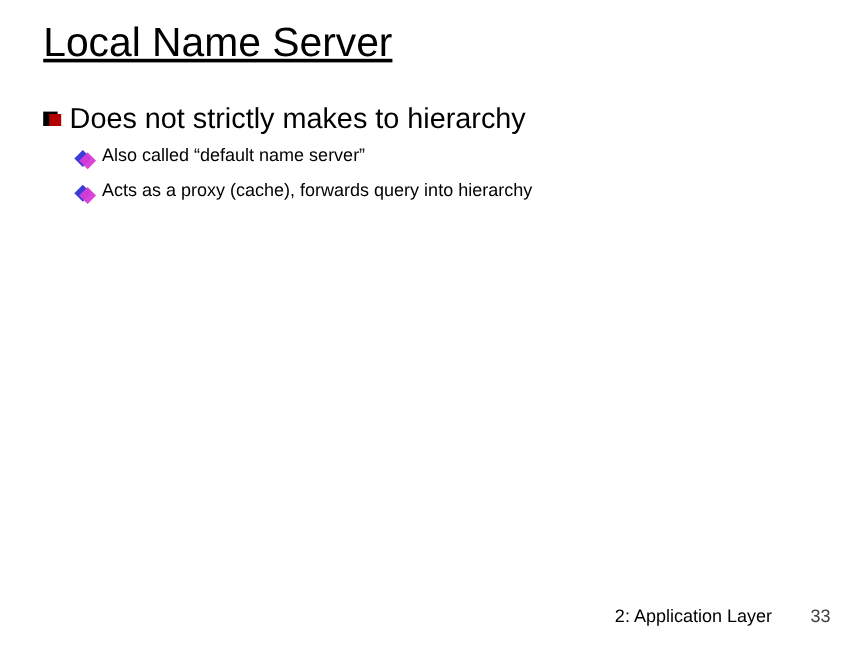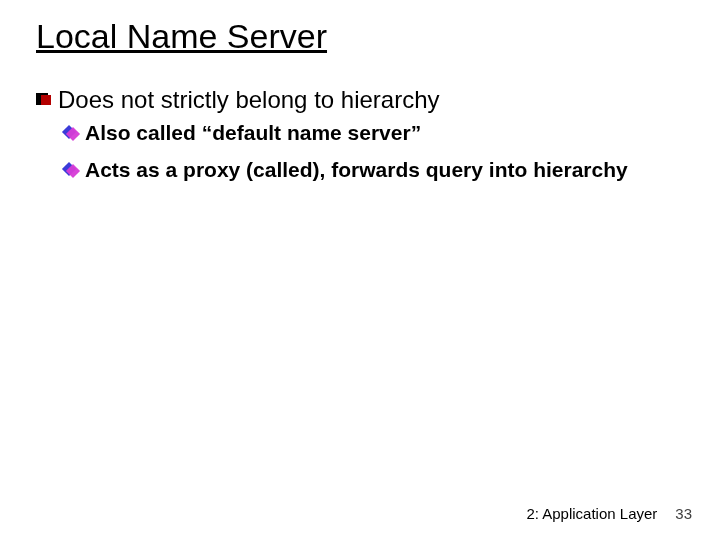--- a/index.html
+++ b/index.html
@@ -32,23 +32,22 @@
   }
   .lvl1 {
     display: flex;
     align-items: flex-start;
     margin: 2px 0;
   }
   .lvl2 {
     display: flex;
     align-items: flex-start;
     margin: 4px 0 10px 0;
-    font-size: 21px;
+    font-size: 15px;
     padding-left: 28px;
-    font-weight: bold;
   }
   .bullet-sq {
     width: 12px;
     height: 12px;
     background: #000;
     position: relative;
     margin-top: 8px;
     margin-right: 10px;
     flex: 0 0 auto;
   }
@@ -89,57 +88,57 @@
   .txt {
     flex: 1 1 auto;
   }
   .footer {
     position: absolute;
     bottom: 18px;
     right: 28px;
     font-size: 15px;
     display: flex;
     align-items: baseline;
-    gap: 18px;
+    gap: 32px;
   }
   .pagenum {
     font-size: 15px;
     color: #404040;
   }
 </style>
 </head>
 <body>
 
 <div class="slide">
 
   <div class="title">Local Name Server</div>
 
   <div class="body">
 
     <div class="lvl1">
       <span class="bullet-sq"></span>
-      <span class="txt">Does not strictly belong to hierarchy</span>
+      <span class="txt">Does not strictly makes to hierarchy</span>
     </div>
 
 
     <div class="lvl2">
       <span class="bullet-dia">
           <span class="d1"></span>
           <span class="d2"></span>
         </span>
       <span class="txt">Also called “default name server”</span>
     </div>
 
 
     <div class="lvl2">
       <span class="bullet-dia">
           <span class="d1"></span>
           <span class="d2"></span>
         </span>
-      <span class="txt">Acts as a proxy (called), forwards query into hierarchy</span>
+      <span class="txt">Acts as a proxy (cache), forwards query into hierarchy</span>
     </div>
 
   </div>
 
   <div class="footer">
     <span>2: Application Layer</span>
     <span class="pagenum">33</span>
   </div>
 
 </div>

